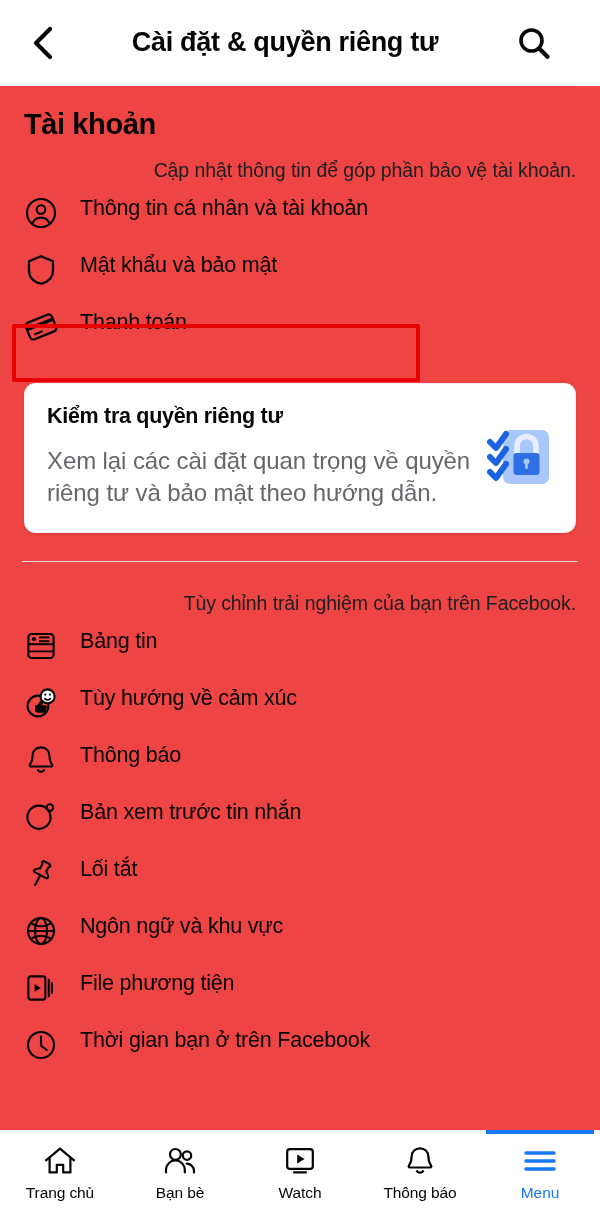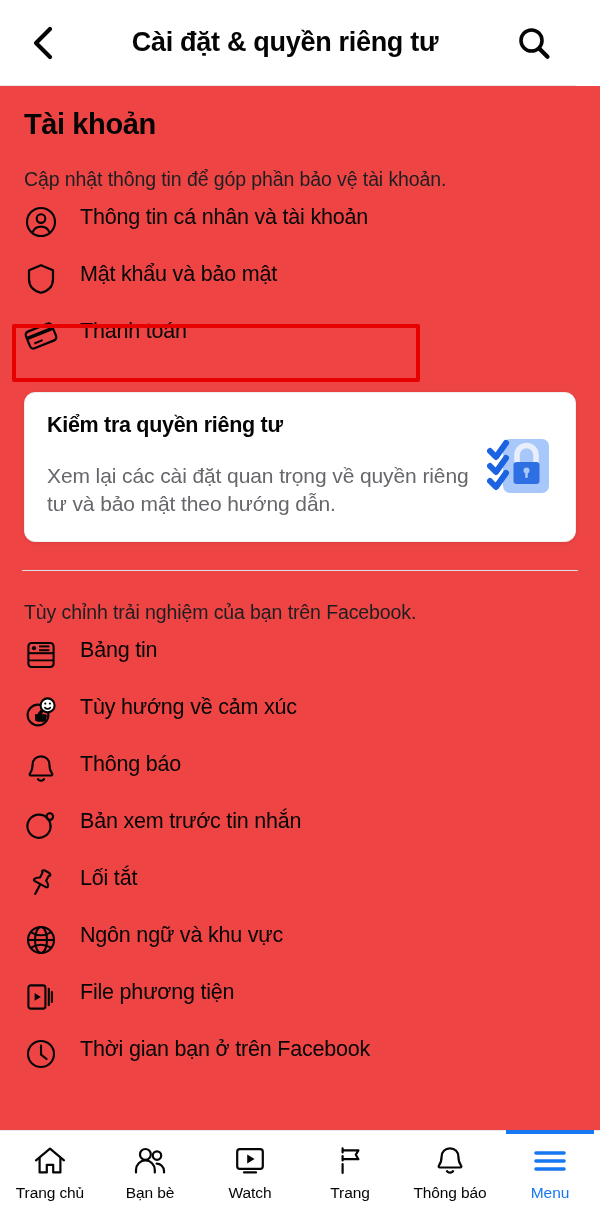--- a/index.html
+++ b/index.html
@@ -45,22 +45,23 @@
   }
 
   .section-title {
     font-size: 29px; font-weight: bold;
     letter-spacing: -0.4px;
     padding: 0 24px;
     color: #050505;
   }
   .section-sub {
     font-size: 19.5px; color: #1c1e21;
-    padding: 0 24px; margin-top: 27px;
+    padding: 0 24px; margin-top: 18px;
     letter-spacing: -0.1px;
+    text-align: right;
   }
 
   .list { margin-top: 14px; }
   .row {
     position: relative;
     display: flex; align-items: flex-start;
     height: 57px;
     padding: 0 24px;
     cursor: pointer;
   }
@@ -98,22 +99,22 @@
     display: flex; align-items: center;
     cursor: pointer;
     min-height: 130px;
   }
   .card-text { flex: 1; padding-right: 14px; }
   .card-title {
     font-size: 21.5px; font-weight: bold; color: #050505;
     letter-spacing: -0.3px;
   }
   .card-desc {
-    margin-top: 24px;
-    font-size: 21px; color: #65676b; line-height: 1.35;
+    margin-top: 16px;
+    font-size: 24px; color: #65676b; line-height: 1.35;
     letter-spacing: -0.1px;
   }
   .card-art { flex: 0 0 66px; width: 66px; height: 66px; }
 
   .divider {
     height: 1px; background: #dcdfe3;
     margin: 28px 22px 0 22px;
   }
 
   .sec2 { margin-top: 30px; }
@@ -370,29 +371,20 @@
       <span class="nav-ic">
         <svg width="34" height="32" viewBox="0 0 34 32">
           <rect x="4.2" y="4.2" width="25.6" height="19.6" rx="2.6" fill="none" stroke="#050505" stroke-width="2.2"></rect>
           <path d="M14.2 9.6 L21.6 14 L14.2 18.4 z" fill="#050505"></path>
           <line x1="11" y1="27.4" x2="23" y2="27.4" stroke="#050505" stroke-width="2.2" stroke-linecap="round"></line>
         </svg>
       </span>
       <span class="nav-lbl">Watch</span>
     </div>
 
-    <div class="nav-item">
-      <span class="nav-ic">
-        <svg width="34" height="32" viewBox="0 0 34 32">
-          <path d="M9.6 3.4 v4 M9.6 11 v4.4 M9.6 19 v9" fill="none" stroke="#050505" stroke-width="2.2" stroke-linecap="round"></path>
-          <path d="M9.6 5.4 H25.4 l-2.6 4.4 2.6 4.4 H9.6" fill="none" stroke="#050505" stroke-width="2.2" stroke-linejoin="round"></path>
-        </svg>
-      </span>
-      <span class="nav-lbl">Trang</span>
-    </div>
 
     <div class="nav-item">
       <span class="nav-ic">
         <svg width="32" height="32" viewBox="0 0 32 32">
           <path d="M16 3.4 c-5.1 0-8.4 3.6-8.4 8.2 0 5.4-1.6 7.6-2.7 9 -0.6 0.8-0.1 1.9 0.9 1.9 h20.4 c1 0 1.5-1.1 0.9-1.9 -1.1-1.4-2.7-3.6-2.7-9 0-4.6-3.3-8.2-8.4-8.2 z" fill="none" stroke="#050505" stroke-width="2.2" stroke-linejoin="round"></path>
           <path d="M12.6 25.4 a3.6 3.4 0 0 0 6.8 0" fill="none" stroke="#050505" stroke-width="2.2"></path>
         </svg>
       </span>
       <span class="nav-lbl">Thông báo</span>
     </div>

